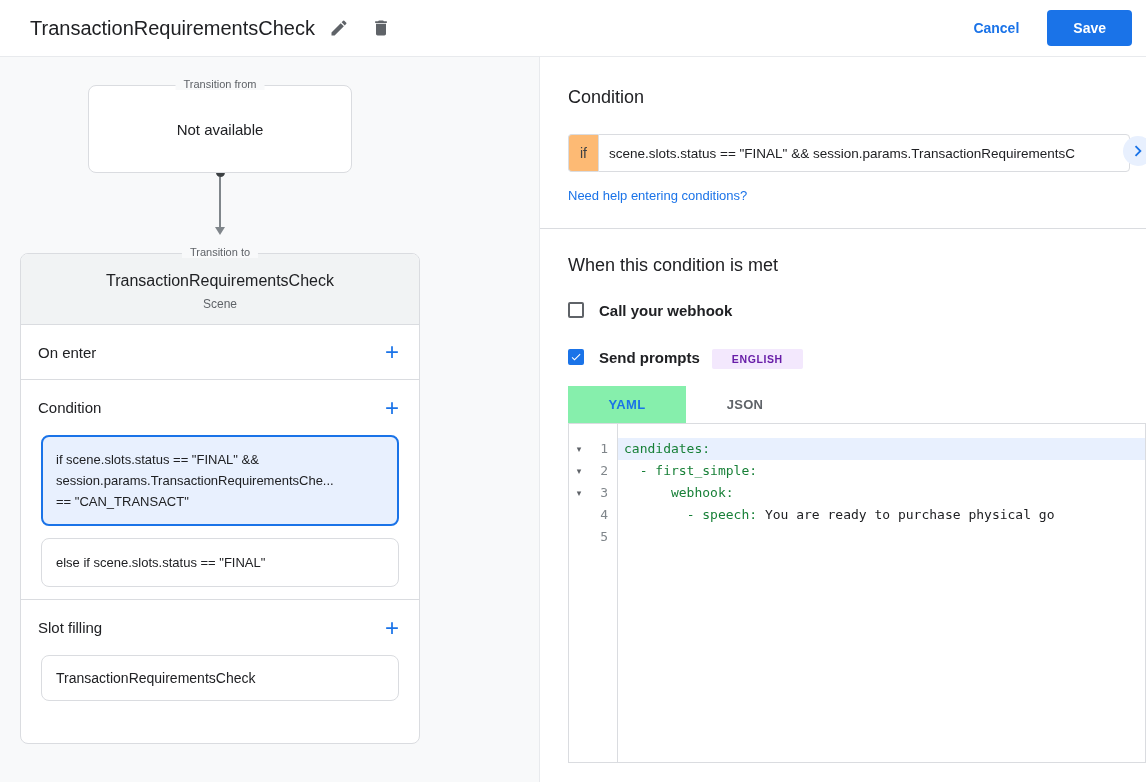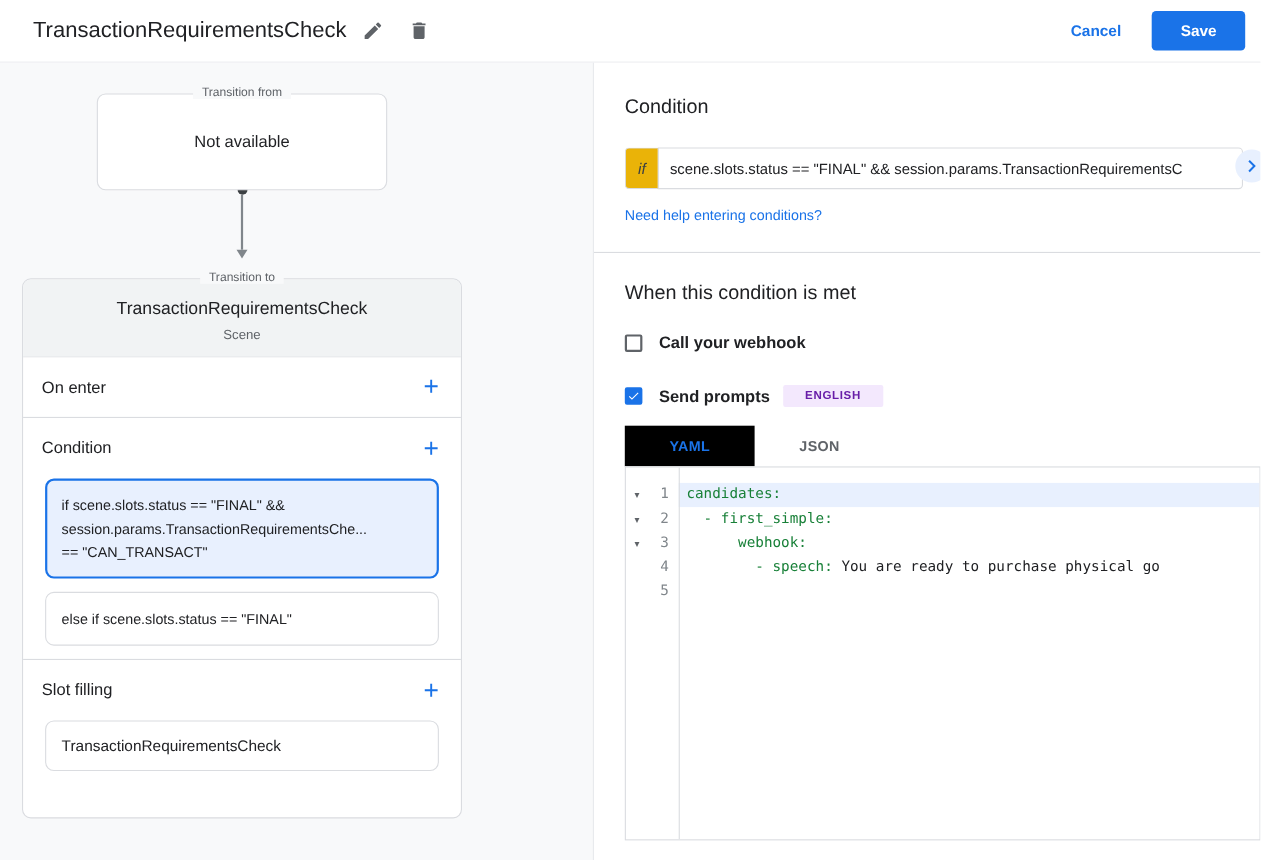--- a/index.html
+++ b/index.html
@@ -42,35 +42,35 @@
   .cond-item { margin:0 20px 12px; border:1px solid #dadce0; border-radius:8px; background:#fff; padding:13px 14px; font-size:13px; line-height:21px; color:#202124; white-space:pre-line; cursor:pointer; }
   .cond-item.selected { border:2px solid #1a73e8; background:#e8f0fe; padding:12px 13px; }
   .group-divider { border-bottom:1px solid #dadce0; margin-top:6px; }
   .slot-item { margin:0 20px 12px; border:1px solid #dadce0; border-radius:8px; background:#fff; padding:14px; font-size:14px; color:#202124; cursor:pointer; }
 
   
   .right-panel { flex:1; background:#fff; position:relative; overflow:hidden; }
   .rp-title { font-size:18px; font-weight:400; margin:30px 0 0 28px; }
   .collapse-btn { position:absolute; top:79px; right:-7px; width:30px; height:30px; border-radius:50%; background:#e8f0fe; border:none; display:flex; align-items:center; justify-content:center; cursor:pointer; padding:0; }
   .cond-row { display:flex; margin:26px 16px 0 28px; height:38px; }
-  .if-chip { width:30px; flex:none; background:#eab308; border:1px solid #dadce0; border-right:none; border-radius:4px 0 0 4px; display:flex; align-items:center; justify-content:center; font-size:14px; color:#3c4043;font-style:italic; }
+  .if-chip { width:30px; flex:none; background:#fdba74; border:1px solid #dadce0; border-right:none; border-radius:4px 0 0 4px; display:flex; align-items:center; justify-content:center; font-size:14px; color:#3c4043; }
   .cond-input { flex:1; border:1px solid #dadce0; border-radius:0 4px 4px 0; padding:0 10px; font-size:13.5px; font-family:inherit; color:#202124; outline:none; min-width:0; background:#fff; }
   .help-link { display:inline-block; margin:16px 0 0 28px; font-size:13px; color:#1a73e8; text-decoration:none; cursor:pointer; }
   .rp-divider { height:1px; background:#dadce0; margin-top:24px; }
   .when-title { font-size:18px; font-weight:400; margin:26px 0 0 28px; }
-  .check-row { display:flex; align-items:center; margin:26px 0 0 28px; }
+  .check-row { display:flex; margin:26px 0 0 28px; }
   .checkbox { width:16px; height:16px; border:2px solid #5f6368; border-radius:2px; margin-right:15px; cursor:pointer; flex:none; }
   .checkbox.checked { background:#1a73e8; border-color:#1a73e8; display:flex; align-items:center; justify-content:center; }
   .check-label { font-size:15px; font-weight:bold; color:#202124; cursor:pointer; }
   .lang-badge { margin-left:12px; background:#f3e8fd; color:#681da8; font-size:10.5px; font-weight:bold; letter-spacing:0.6px; padding:4px 20px; border-radius:2px; }
   .prompt-help { margin:13px 28px 0; max-width:568px; font-size:13px; line-height:19px; color:#3c4043; }
   .prompt-help a { color:#1a73e8; text-decoration:none; cursor:pointer; }
   .tabs { display:flex; margin:17px 0 0 28px; }
   .tab { width:118px; height:37px; display:flex; align-items:center; justify-content:center; font-size:13px; font-weight:bold; letter-spacing:.3px; color:#5f6368; cursor:pointer; background:transparent; border:none; font-family:inherit; }
-  .tab.active { background:#000000; color:#1a73e8; }
+  .tab.active { background:#86efac; color:#1a73e8; }
 
   
   .editor { margin-left:28px; width:calc(100% - 28px); border:1px solid #dadce0; height:340px; position:relative; font-family:"DejaVu Sans Mono", monospace; font-size:13px; padding-top:14px; overflow:hidden; background:#fff; }
   .gutter-divider { position:absolute; top:0; bottom:0; left:48px; width:1px; background:#dadce0; }
   .code-row { display:flex; height:22px; line-height:22px; }
   .fold-cell { width:20px; flex:none; text-align:center; font-size:9px; color:#5f6368; font-family:"Liberation Sans", sans-serif; cursor:pointer; }
   .num-cell { width:28px; flex:none; padding-right:9px; text-align:right; color:#80868b; }
   .code-cell { flex:1; padding-left:7px; white-space:pre; overflow:hidden; }
   .code-cell.hl { background:#e8f0fe; }
   .tok-key { color:#188038; }

